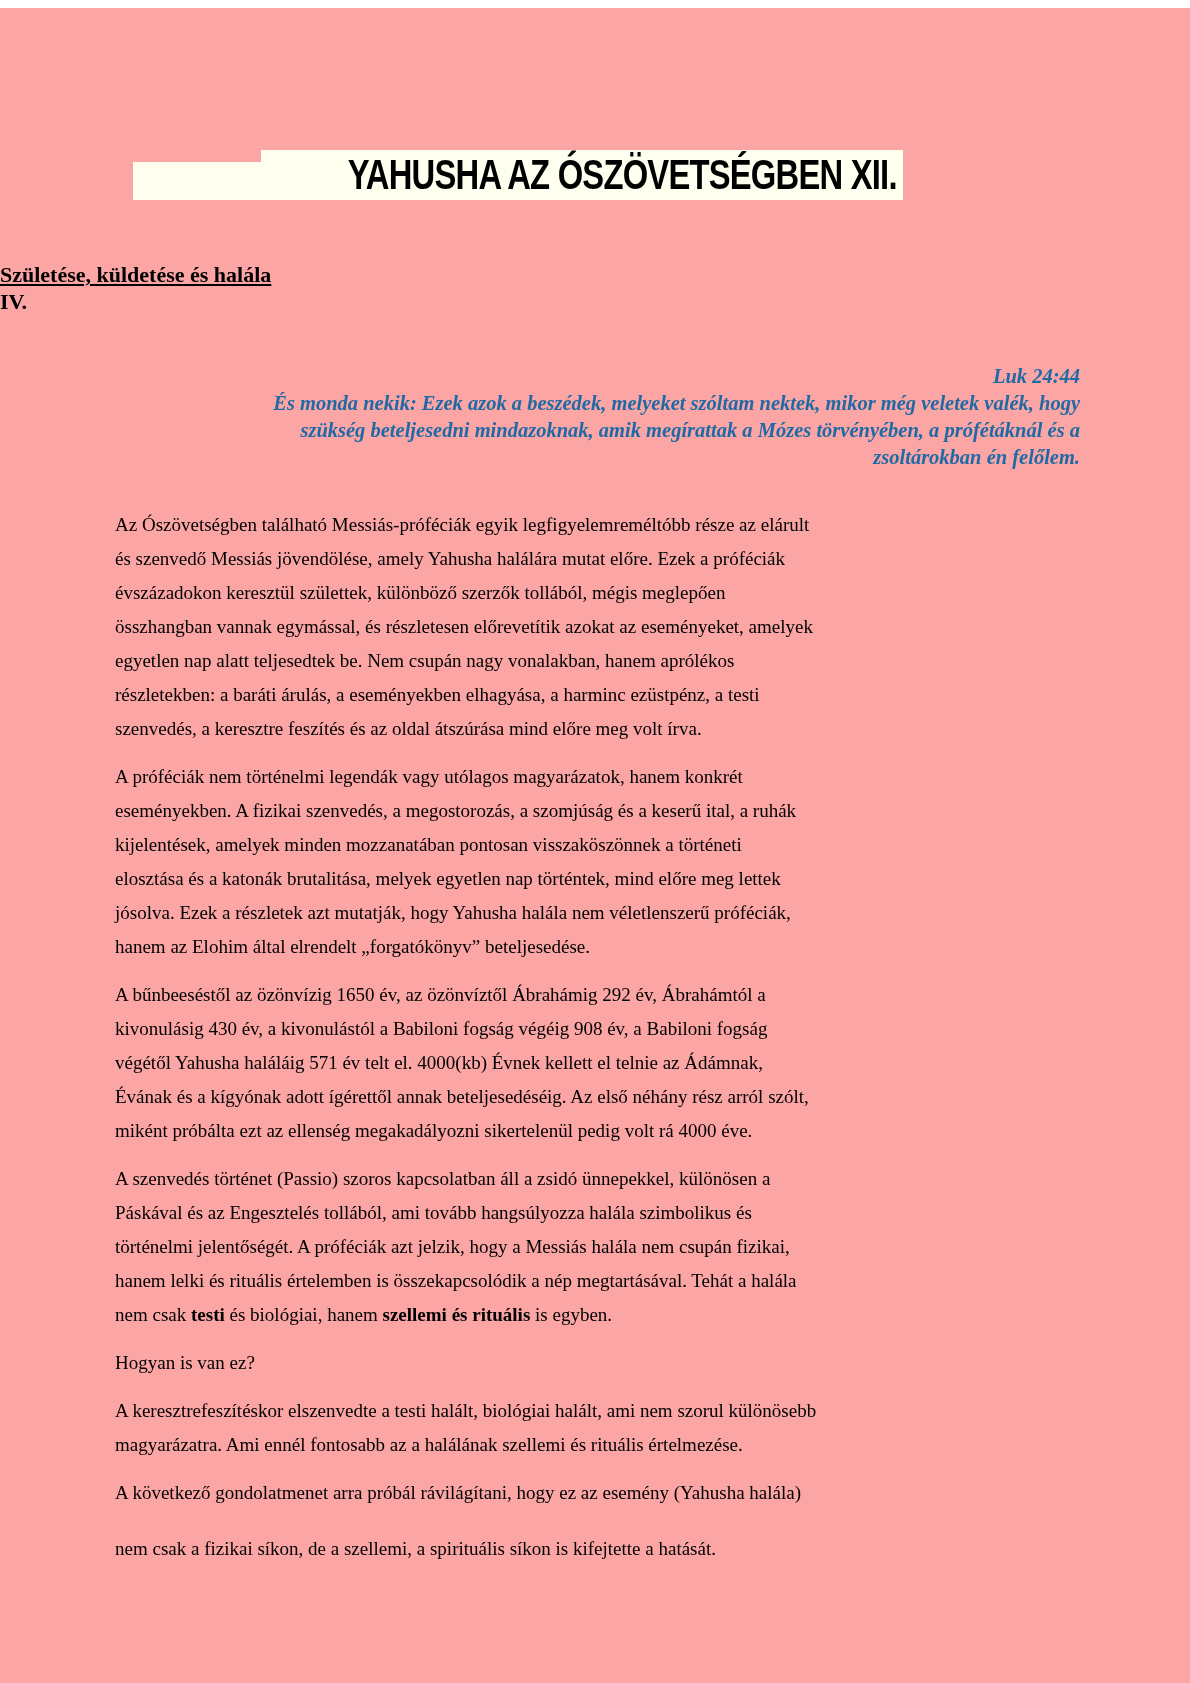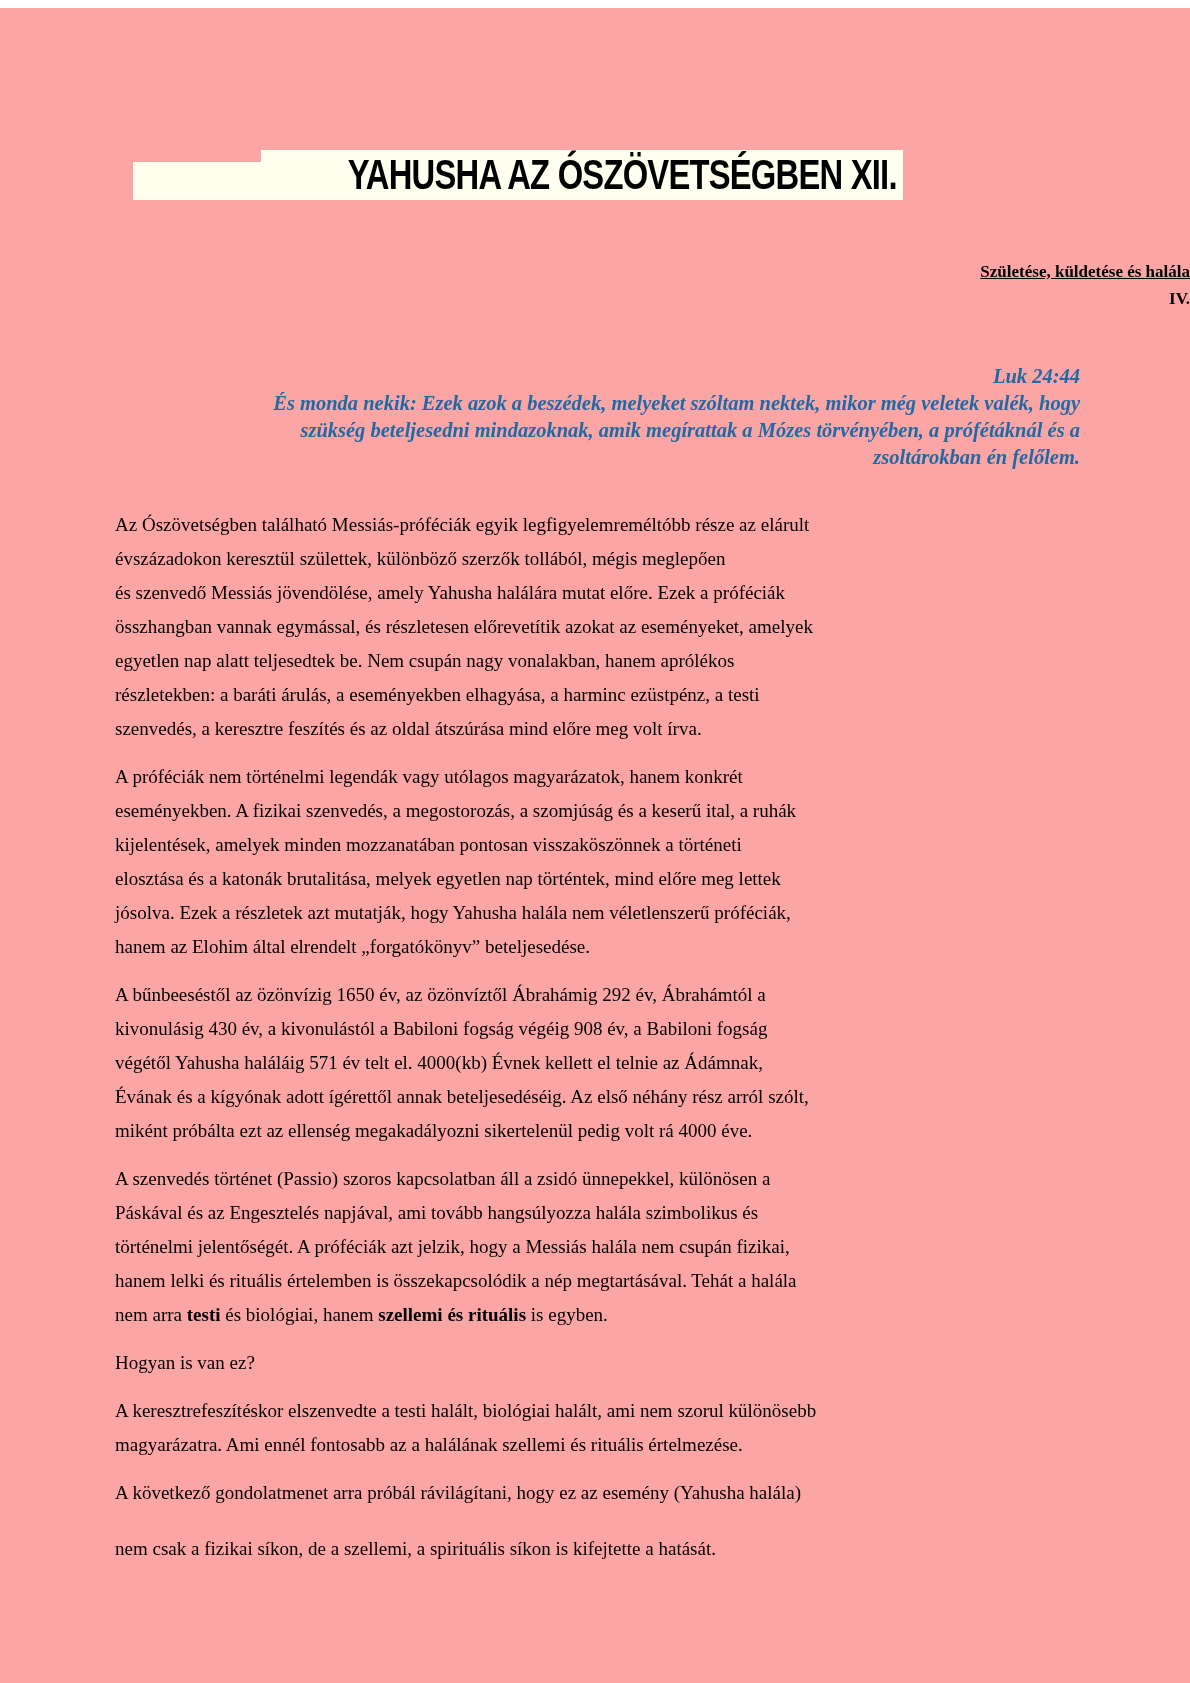--- a/index.html
+++ b/index.html
@@ -15,22 +15,22 @@
       position: absolute; left: 128px; top: 0; width: 642px; height: 50px; background: #fffff0;
     }
     .title-text {
       position: absolute; left: 133px; top: 140px; width: 770px; text-align: right;
       padding-right: 8px; box-sizing: border-box;
       font-family: "Liberation Sans", sans-serif; font-weight: bold; font-size: 42px;
       color: #000; letter-spacing: -1px; transform: scaleX(0.78); transform-origin: right center;
       line-height: 54px; white-space: nowrap;
     }
     .subtitle {
-      position: absolute; left: 0; width: 1190px; text-align: right;
-      font-family: "Liberation Serif", serif; font-weight: bold; font-size: 17px; color: #000;
+      position: absolute; left: 0; width: 1190px; text-align: left;
+      font-family: "Liberation Serif", serif; font-weight: bold; font-size: 22px; color: #000;
     }
     .subtitle.s1 { top: 254px; }
     .subtitle.s1 span { text-decoration: underline; }
     .subtitle.s2 { top: 281px; }
     .verse {
       position: absolute; left: 110px; width: 970px; text-align: right;
       font-family: "Liberation Serif", serif; font-weight: bold; font-style: italic;
       font-size: 20.5px; color: #1f6aa5; line-height: 27px;
     }
     .verse.ref { top: 355px; }
@@ -64,22 +64,22 @@
   <div class="verse ref">Luk 24:44</div>
   <div class="verse body">
     <span class="line">És monda nekik: Ezek azok a beszédek, melyeket szóltam nektek, mikor még veletek valék, hogy</span>
     <span class="line">szükség beteljesedni mindazoknak, amik megírattak a Mózes törvényében, a prófétáknál és a</span>
     <span class="line">zsoltárokban én felőlem.</span>
   </div>
 
   <div class="content">
     <p>
       <span class="line">Az Ószövetségben található Messiás-próféciák egyik legfigyelemreméltóbb része az elárult</span>
+      <span class="line">és szenvedő Messiás jövendölése, amely Yahusha halálára mutat előre. Ezek a próféciák</span>
       <span class="line">évszázadokon keresztül születtek, különböző szerzők tollából, mégis meglepően</span>
-      <span class="line">és szenvedő Messiás jövendölése, amely Yahusha halálára mutat előre. Ezek a próféciák</span>
       <span class="line">összhangban vannak egymással, és részletesen előrevetítik azokat az eseményeket, amelyek</span>
       <span class="line">egyetlen nap alatt teljesedtek be. Nem csupán nagy vonalakban, hanem aprólékos</span>
       <span class="line">részletekben: a baráti árulás, a eseményekben elhagyása, a harminc ezüstpénz, a testi</span>
       <span class="line">szenvedés, a keresztre feszítés és az oldal átszúrása mind előre meg volt írva.</span>
     </p>
     <p>
       <span class="line">A próféciák nem történelmi legendák vagy utólagos magyarázatok, hanem konkrét</span>
       <span class="line">eseményekben. A fizikai szenvedés, a megostorozás, a szomjúság és a keserű ital, a ruhák</span>
       <span class="line">kijelentések, amelyek minden mozzanatában pontosan visszaköszönnek a történeti</span>
       <span class="line">elosztása és a katonák brutalitása, melyek egyetlen nap történtek, mind előre meg lettek</span>
@@ -88,24 +88,24 @@
     </p>
     <p>
       <span class="line">A bűnbeeséstől az özönvízig 1650 év, az özönvíztől Ábrahámig 292 év, Ábrahámtól a</span>
       <span class="line">kivonulásig 430 év, a kivonulástól a Babiloni fogság végéig 908 év, a Babiloni fogság</span>
       <span class="line">végétől Yahusha haláláig 571 év telt el. 4000(kb) Évnek kellett el telnie az Ádámnak,</span>
       <span class="line">Évának és a kígyónak adott ígérettől annak beteljesedéséig. Az első néhány rész arról szólt,</span>
       <span class="line">miként próbálta ezt az ellenség megakadályozni sikertelenül pedig volt rá 4000 éve.</span>
     </p>
     <p>
       <span class="line">A szenvedés történet (Passio) szoros kapcsolatban áll a zsidó ünnepekkel, különösen a</span>
-      <span class="line">Páskával és az Engesztelés napjával, ami tovább hangsúlyozza halála szimbolikus és</span>
+      <span class="line">Páskával és az Engesztelés tollából, ami tovább hangsúlyozza halála szimbolikus és</span>
       <span class="line">történelmi jelentőségét. A próféciák azt jelzik, hogy a Messiás halála nem csupán fizikai,</span>
       <span class="line">hanem lelki és rituális értelemben is összekapcsolódik a nép megtartásával. Tehát a halála</span>
-      <span class="line"><span>nem arra </span><b>testi</b><span> és biológiai, hanem </span><b>szellemi és rituális</b><span> is egyben.</span></span>
+      <span class="line"><span>nem csak </span><b>testi</b><span> és biológiai, hanem </span><b>szellemi és rituális</b><span> is egyben.</span></span>
     </p>
     <p>
       <span class="line">Hogyan is van ez?</span>
     </p>
     <p>
       <span class="line">A keresztrefeszítéskor elszenvedte a testi halált, biológiai halált, ami nem szorul különösebb</span>
       <span class="line">magyarázatra. Ami ennél fontosabb az a halálának szellemi és rituális értelmezése.</span>
     </p>
     <p class="gap-lg">
       <span class="line">A következő gondolatmenet arra próbál rávilágítani, hogy ez az esemény (Yahusha halála)</span>

